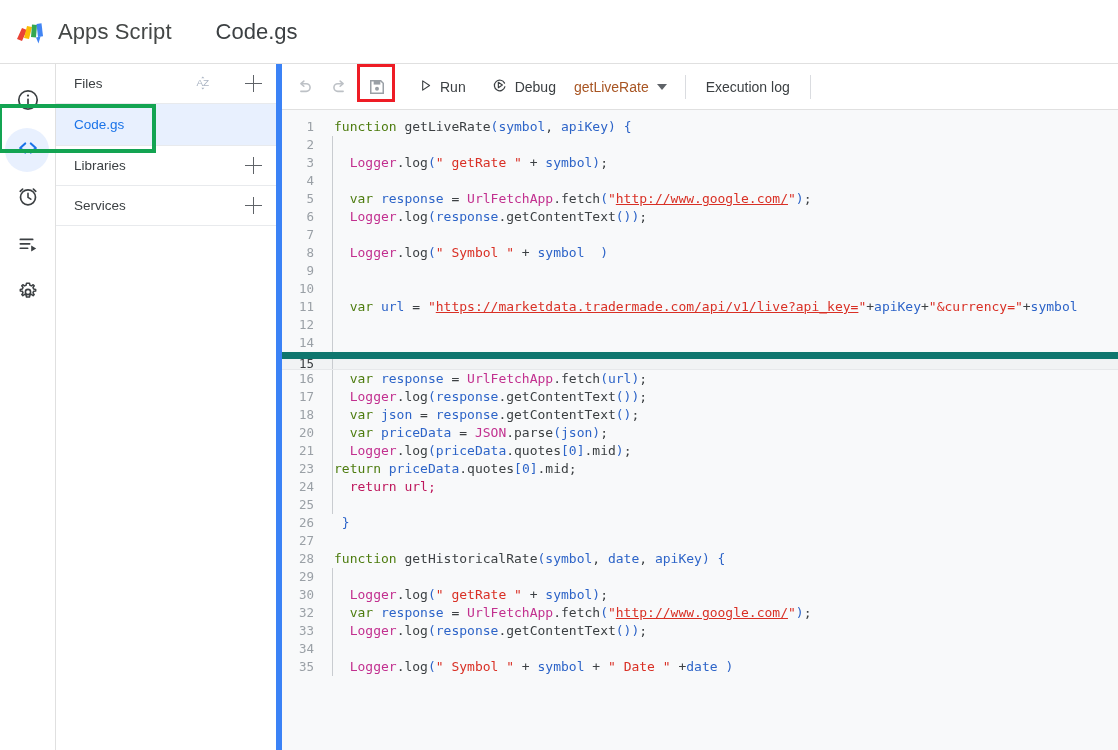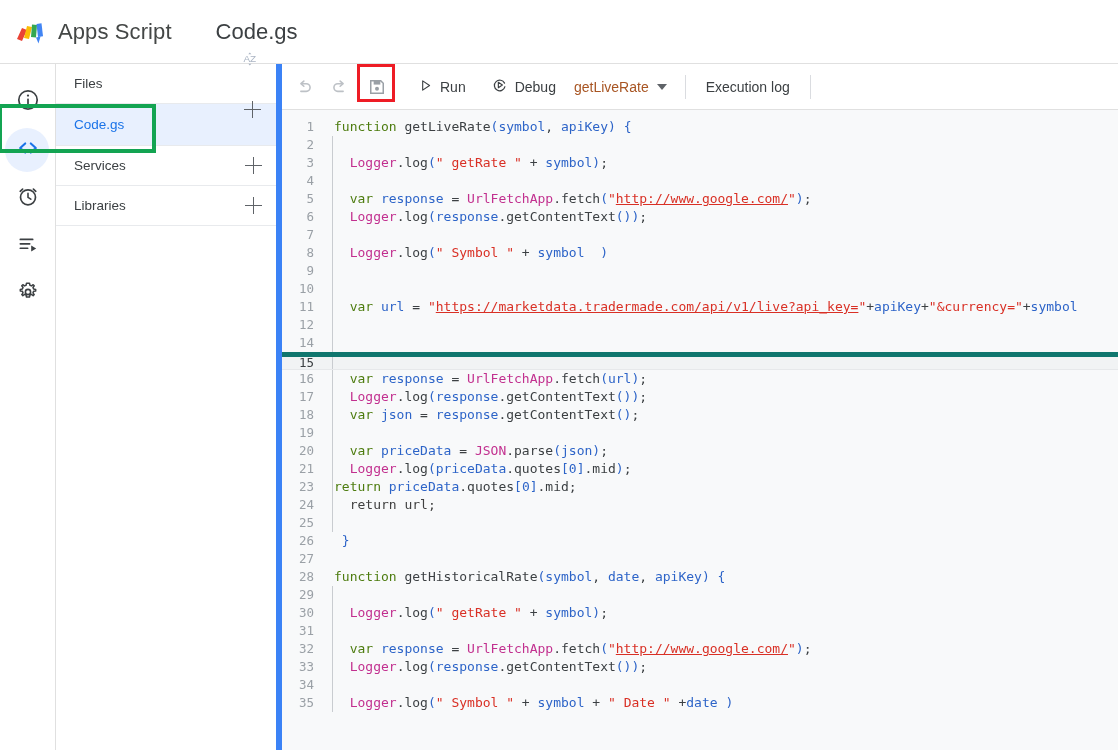--- a/index.html
+++ b/index.html
@@ -90,21 +90,20 @@
     align-items: center;
     padding: 0 14px 0 18px;
     border-bottom: 1px solid #e8eaed;
     color: #3c4043;
     cursor: pointer;
   }
   .panel-row .lbl { flex: 1; white-space: nowrap; }
   .panel-row .act {
     display: flex; align-items: center; gap: 30px;
     color: #4d7c0f;
-    flex-direction: column;
   }
   .file-row {
     height: 42px;
     display: flex;
     align-items: center;
     padding-left: 18px;
     background: #e8f0fe;
     color: #1a73e8;
     border-bottom: 1px solid #e8eaed;
     cursor: pointer;
@@ -184,21 +183,21 @@
   }
   .ln-row {
     height: 18px;
     display: flex;
     align-items: center;
     white-space: pre;
     position: relative;
   }
   .ln-row.active {
     background: #f1f3f4;
-    border-top: 5px solid #0f766e;
+    border-top: 7px solid #0f766e;
     border-bottom: 1px solid #e6e8ea;
     height: 18px;
   }
   .gut {
     width: 42px;
     flex: 0 0 42px;
     text-align: right;
     padding-right: 10px;
     color: #9aa0a6;
     font-size: 12.5px;
@@ -221,21 +220,21 @@
 
   
   .t-kw   { color: #4d7c0f; }
   .t-fn   { color: #3c4043; }
   .t-var  { color: #2d64c8; }
   .t-obj  { color: #c2308f; }
   .t-meth { color: #3c4043; }
   .t-str  { color: #d93025; }
   .t-num  { color: #2d64c8; }
   .t-op   { color: #3c4043; }
-  .t-dim  { color: #404040; }
+  .t-dim  { color: #be185d; }
   .t-url  { color: #d93025; text-decoration: underline; text-decoration-color: #d93025; }
   .t-brace{ color: #2d64c8; }
 
   
   .anno-red {
     position: absolute;
     border: 3px solid #ee1c25;
     pointer-events: none;
     z-index: 20;
   }
@@ -335,28 +334,28 @@
         </span>
         <span class="plus"></span>
       </span>
     </div>
 
     <div class="file-row">
       <span>Code.gs</span>
     </div>
 
     <div class="panel-row">
-      <span class="lbl">Services</span>
+      <span class="lbl">Libraries</span>
       <span class="act">
           <span class="plus"></span>
         </span>
     </div>
 
     <div class="panel-row">
-      <span class="lbl">Libraries</span>
+      <span class="lbl">Services</span>
       <span class="act">
           <span class="plus"></span>
         </span>
     </div>
 
     <div class="panel-fill"></div>
   </div>
 
   <div class="editor-col">
 
@@ -427,32 +426,30 @@
           <div class="ln-row"><div class="gut">8</div><span class="indent-guide"></span><div class="src"><span class="t-op">  </span><span class="t-obj">Logger</span><span class="t-op">.</span><span class="t-meth">log</span><span class="t-brace">(</span><span class="t-str">" Symbol "</span><span class="t-op"> + </span><span class="t-var">symbol</span><span class="t-op">  </span><span class="t-brace">)</span></div></div>
           <div class="ln-row"><div class="gut">9</div><span class="indent-guide"></span><div class="src"></div></div>
           <div class="ln-row"><div class="gut">10</div><span class="indent-guide"></span><div class="src"></div></div>
           <div class="ln-row"><div class="gut">11</div><span class="indent-guide"></span><div class="src"><span class="t-op">  </span><span class="t-kw">var</span><span class="t-op"> </span><span class="t-var">url</span><span class="t-op"> = </span><span class="t-str">"</span><span class="t-url">https://marketdata.tradermade.com/api/v1/live?api_key=</span><span class="t-str">"</span><span class="t-op">+</span><span class="t-var">apiKey</span><span class="t-op">+</span><span class="t-str">"&amp;currency="</span><span class="t-op">+</span><span class="t-var">symbol</span></div></div>
           <div class="ln-row"><div class="gut">12</div><span class="indent-guide"></span><div class="src"></div></div>
           <div class="ln-row"><div class="gut">14</div><span class="indent-guide"></span><div class="src"></div></div>
           <div class="ln-row active"><div class="gut">15</div><span class="indent-guide"></span><div class="src"></div></div>
           <div class="ln-row"><div class="gut">16</div><span class="indent-guide"></span><div class="src"><span class="t-op">  </span><span class="t-kw">var</span><span class="t-op"> </span><span class="t-var">response</span><span class="t-op"> = </span><span class="t-obj">UrlFetchApp</span><span class="t-op">.</span><span class="t-meth">fetch</span><span class="t-brace">(</span><span class="t-var">url</span><span class="t-brace">)</span><span class="t-op">;</span></div></div>
           <div class="ln-row"><div class="gut">17</div><span class="indent-guide"></span><div class="src"><span class="t-op">  </span><span class="t-obj">Logger</span><span class="t-op">.</span><span class="t-meth">log</span><span class="t-brace">(</span><span class="t-var">response</span><span class="t-op">.</span><span class="t-meth">getContentText</span><span class="t-brace">()</span><span class="t-brace">)</span><span class="t-op">;</span></div></div>
           <div class="ln-row"><div class="gut">18</div><span class="indent-guide"></span><div class="src"><span class="t-op">  </span><span class="t-kw">var</span><span class="t-op"> </span><span class="t-var">json</span><span class="t-op"> = </span><span class="t-var">response</span><span class="t-op">.</span><span class="t-meth">getContentText</span><span class="t-brace">()</span><span class="t-op">;</span></div></div>
-          <div class="ln-row"><div class="gut">19</div><span class="indent-guide"></span><div class="src"></div></div>
           <div class="ln-row"><div class="gut">20</div><span class="indent-guide"></span><div class="src"><span class="t-op">  </span><span class="t-kw">var</span><span class="t-op"> </span><span class="t-var">priceData</span><span class="t-op"> = </span><span class="t-obj">JSON</span><span class="t-op">.</span><span class="t-meth">parse</span><span class="t-brace">(</span><span class="t-var">json</span><span class="t-brace">)</span><span class="t-op">;</span></div></div>
           <div class="ln-row"><div class="gut">21</div><span class="indent-guide"></span><div class="src"><span class="t-op">  </span><span class="t-obj">Logger</span><span class="t-op">.</span><span class="t-meth">log</span><span class="t-brace">(</span><span class="t-var">priceData</span><span class="t-op">.</span><span class="t-meth">quotes</span><span class="t-brace">[</span><span class="t-num">0</span><span class="t-brace">]</span><span class="t-op">.</span><span class="t-meth">mid</span><span class="t-brace">)</span><span class="t-op">;</span></div></div>
           <div class="ln-row"><div class="gut">23</div><span class="indent-guide"></span><div class="src"><span class="t-kw">return</span><span class="t-op"> </span><span class="t-var">priceData</span><span class="t-op">.</span><span class="t-meth">quotes</span><span class="t-brace">[</span><span class="t-num">0</span><span class="t-brace">]</span><span class="t-op">.</span><span class="t-meth">mid</span><span class="t-op">;</span></div></div>
           <div class="ln-row"><div class="gut">24</div><span class="indent-guide"></span><div class="src"><span class="t-op">  </span><span class="t-dim">return url;</span></div></div>
           <div class="ln-row"><div class="gut">25</div><span class="indent-guide"></span><div class="src"></div></div>
           <div class="ln-row"><div class="gut">26</div><div class="src"><span class="t-op"> </span><span class="t-brace">}</span></div></div>
           <div class="ln-row"><div class="gut">27</div><div class="src"></div></div>
           <div class="ln-row"><div class="gut">28</div><div class="src"><span class="t-kw">function</span><span class="t-op"> </span><span class="t-fn">getHistoricalRate</span><span class="t-brace">(</span><span class="t-var">symbol</span><span class="t-op">, </span><span class="t-var">date</span><span class="t-op">, </span><span class="t-var">apiKey</span><span class="t-brace">)</span><span class="t-op"> </span><span class="t-brace">{</span></div></div>
           <div class="ln-row"><div class="gut">29</div><span class="indent-guide"></span><div class="src"></div></div>
           <div class="ln-row"><div class="gut">30</div><span class="indent-guide"></span><div class="src"><span class="t-op">  </span><span class="t-obj">Logger</span><span class="t-op">.</span><span class="t-meth">log</span><span class="t-brace">(</span><span class="t-str">" getRate "</span><span class="t-op"> + </span><span class="t-var">symbol</span><span class="t-brace">)</span><span class="t-op">;</span></div></div>
-          <div class="ln-row"><div class="gut">31</div><span class="indent-guide"></span><div class="src"></div></div>
           <div class="ln-row"><div class="gut">32</div><span class="indent-guide"></span><div class="src"><span class="t-op">  </span><span class="t-kw">var</span><span class="t-op"> </span><span class="t-var">response</span><span class="t-op"> = </span><span class="t-obj">UrlFetchApp</span><span class="t-op">.</span><span class="t-meth">fetch</span><span class="t-brace">(</span><span class="t-str">"</span><span class="t-url">http://www.google.com/</span><span class="t-str">"</span><span class="t-brace">)</span><span class="t-op">;</span></div></div>
           <div class="ln-row"><div class="gut">33</div><span class="indent-guide"></span><div class="src"><span class="t-op">  </span><span class="t-obj">Logger</span><span class="t-op">.</span><span class="t-meth">log</span><span class="t-brace">(</span><span class="t-var">response</span><span class="t-op">.</span><span class="t-meth">getContentText</span><span class="t-brace">()</span><span class="t-brace">)</span><span class="t-op">;</span></div></div>
           <div class="ln-row"><div class="gut">34</div><span class="indent-guide"></span><div class="src"></div></div>
           <div class="ln-row"><div class="gut">35</div><span class="indent-guide"></span><div class="src"><span class="t-op">  </span><span class="t-obj">Logger</span><span class="t-op">.</span><span class="t-meth">log</span><span class="t-brace">(</span><span class="t-str">" Symbol "</span><span class="t-op"> + </span><span class="t-var">symbol</span><span class="t-op"> + </span><span class="t-str">" Date "</span><span class="t-op"> +</span><span class="t-var">date</span><span class="t-op"> </span><span class="t-brace">)</span></div></div>
         </div>
     </div>
   </div>
 </div>
 
 <div class="anno-red" style="left:357px; top:64px; width:38px; height:38px;"></div>

